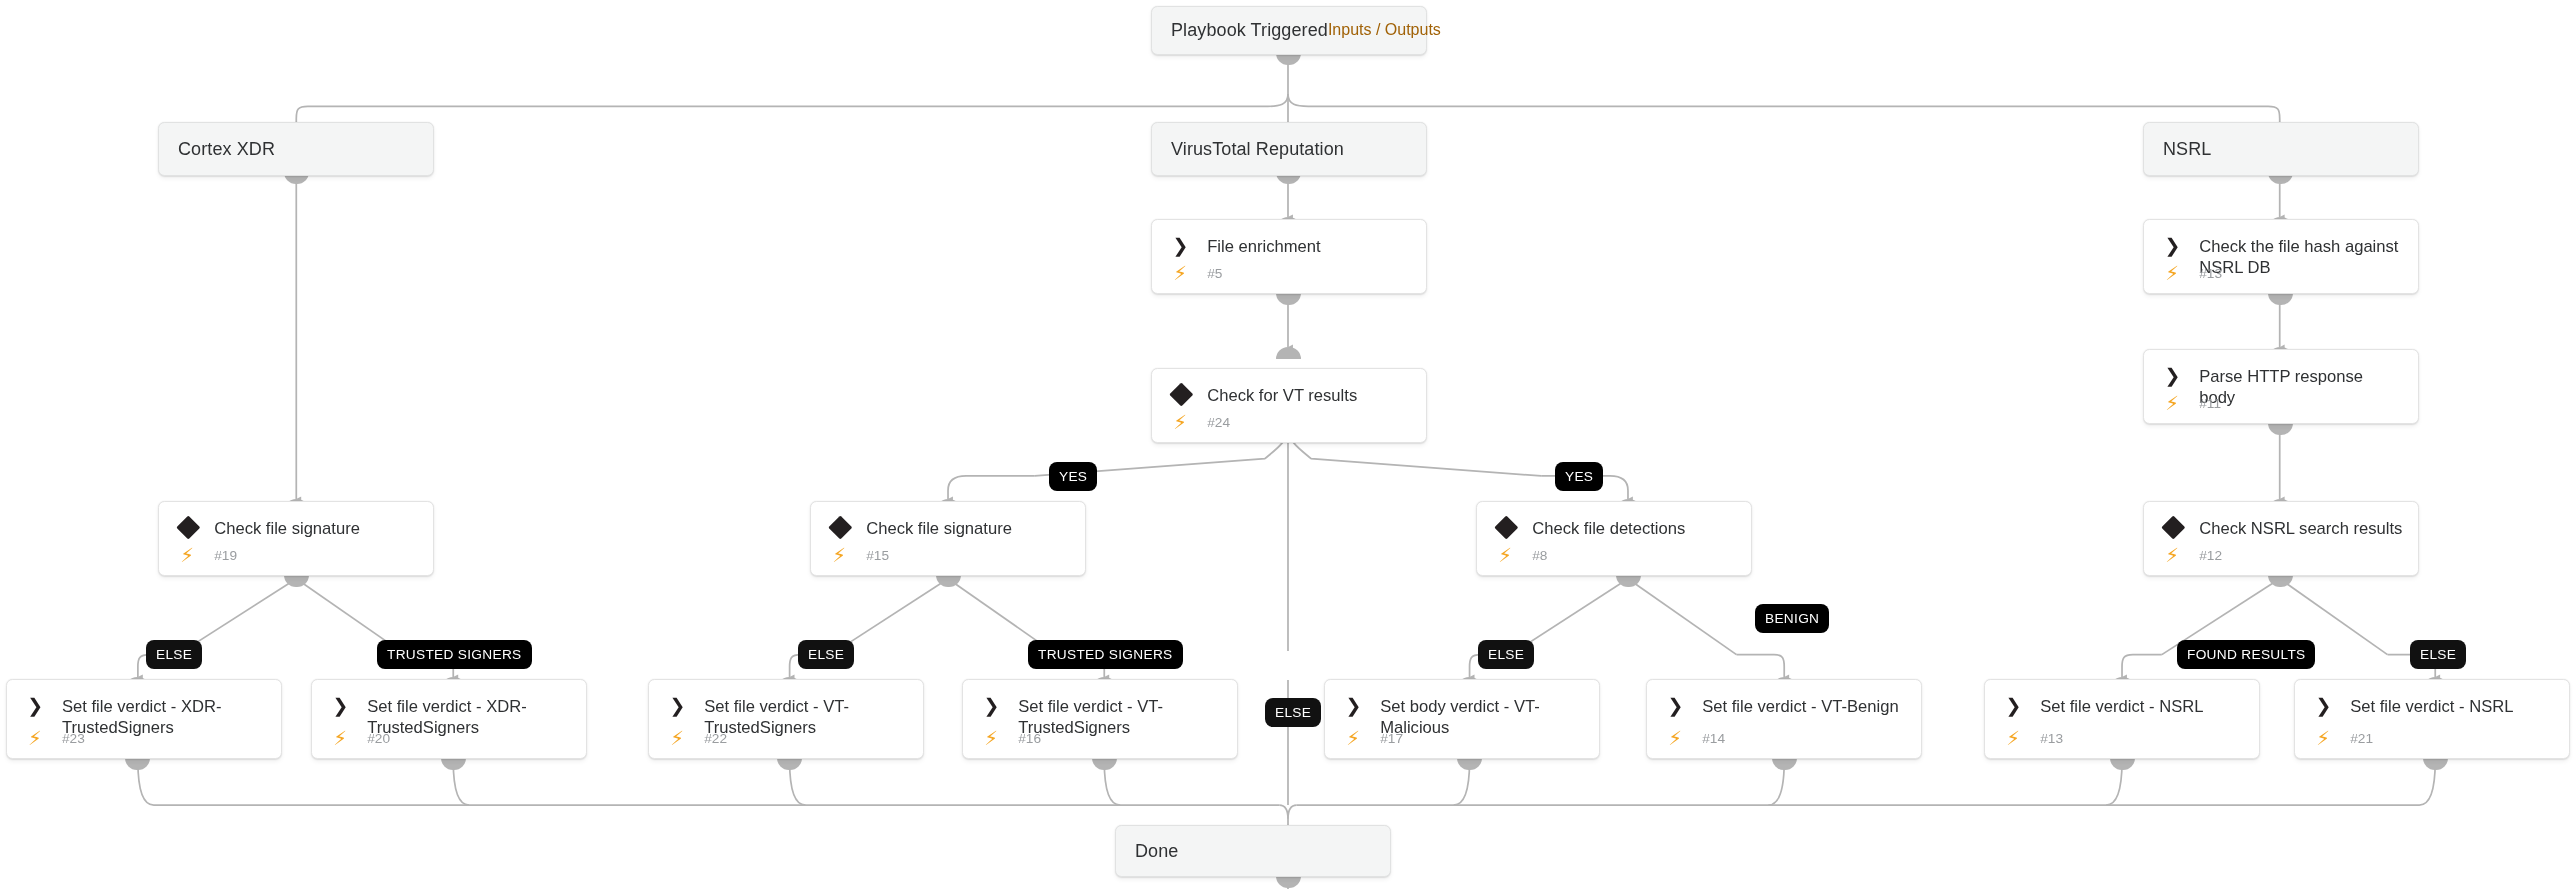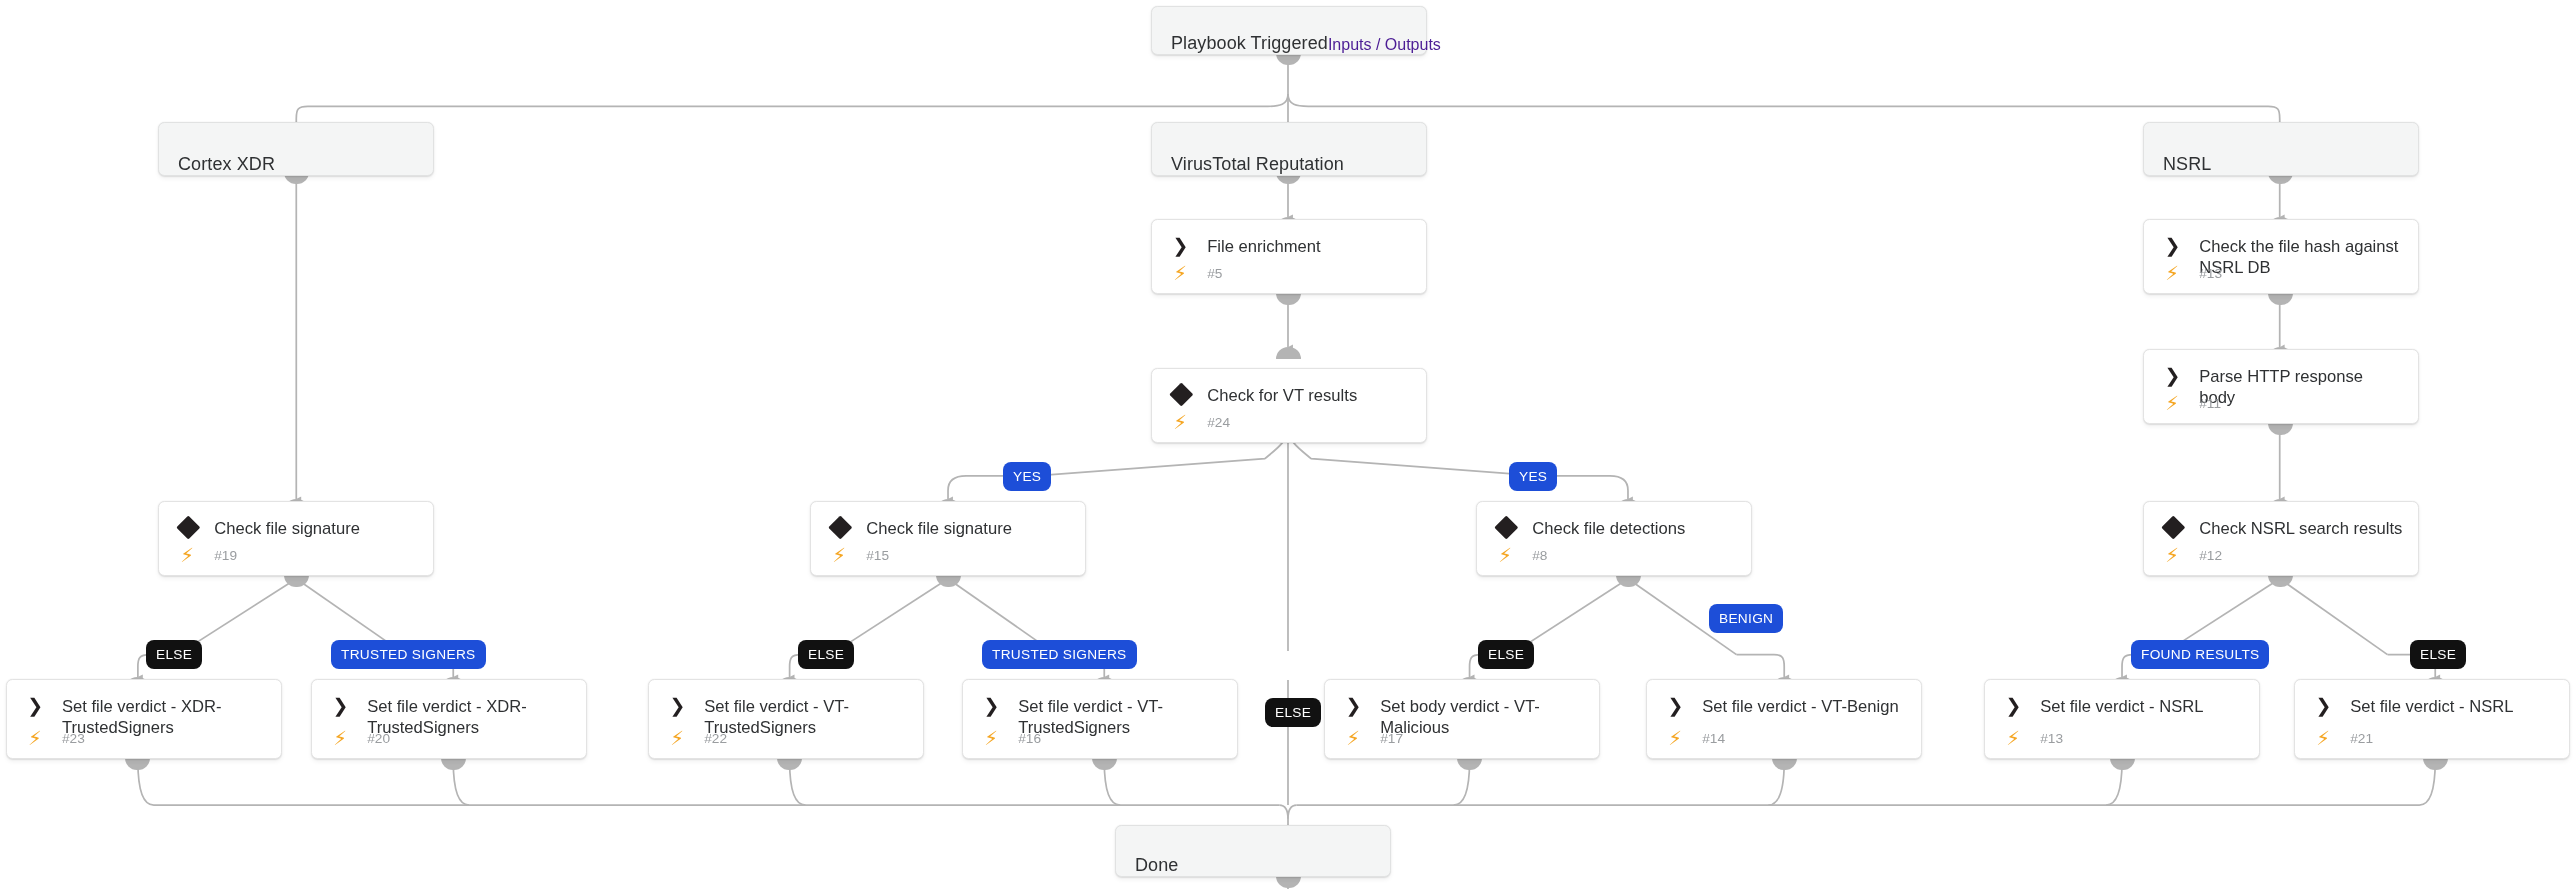--- a/index.html
+++ b/index.html
@@ -30,34 +30,34 @@
     background:#ffffff;
     border:0.7px solid #e3e3e3;
     box-shadow:0 0.7px 1.4px rgba(0,0,0,0.10), 0 2.2px 4.3px rgba(0,0,0,0.05);
     z-index:3;
   }
   
   .node.section{
     background:#f4f5f5;
     border:0.7px solid #e1e2e2;
     display:flex;
-    align-items:flex-end;
+    align-items:center;
   }
   .section .sec-title{
     font-size:18px;
     color:#2f3133;
     padding-left:19px;
     letter-spacing:0.1px;
     white-space:nowrap;
   }
   .section .sec-sub{
     margin-left:auto;
     padding-right:19px;
     font-size:16px;
-    color:#4c1d95;
+    color:#a16207;
     white-space:nowrap;
   }
 
   
   .node.task{
     padding:0;
   }
   .task .row-top{
     display:flex;
     align-items:flex-start;
@@ -131,21 +131,21 @@
     align-items:center;
     justify-content:center;
     padding:0 10px;
     font-size:13.7px;
     letter-spacing:0.3px;
     color:#ffffff;
     white-space:nowrap;
     z-index:5;
   }
   .pill.dark{ background:#111111; }
-  .pill.grey{ background:#1d4ed8; }
+  .pill.grey{ background:#000000;margin-left:46px; }
 
   
   .cap{
     position:absolute;
     width:24.6px;height:12.3px;
     background:#b4b4b4;
     z-index:2;
   }
   .cap.top{ border-radius:12.3px 12.3px 0 0; }
   .cap.bot{ border-radius:0 0 12.3px 12.3px; }

